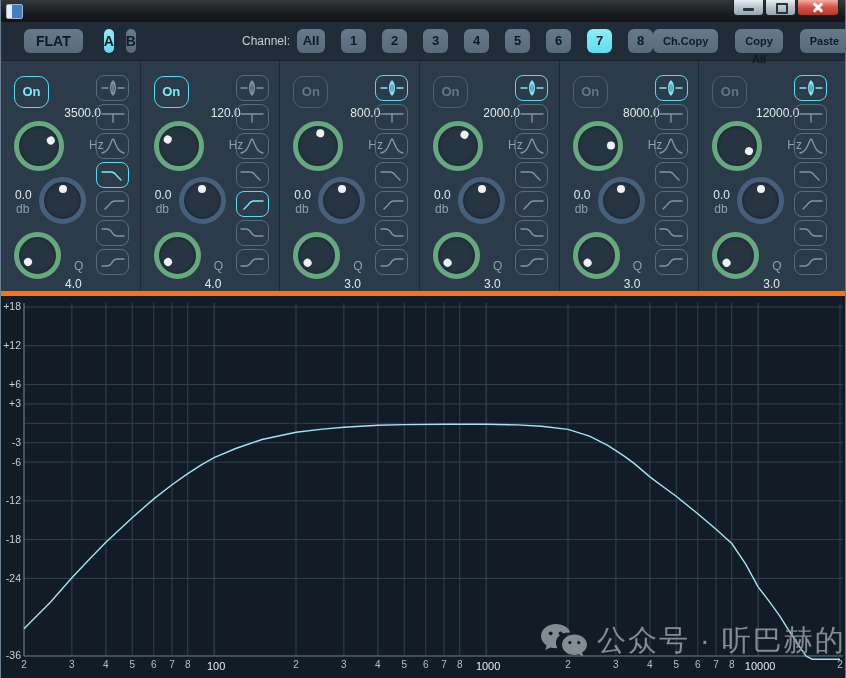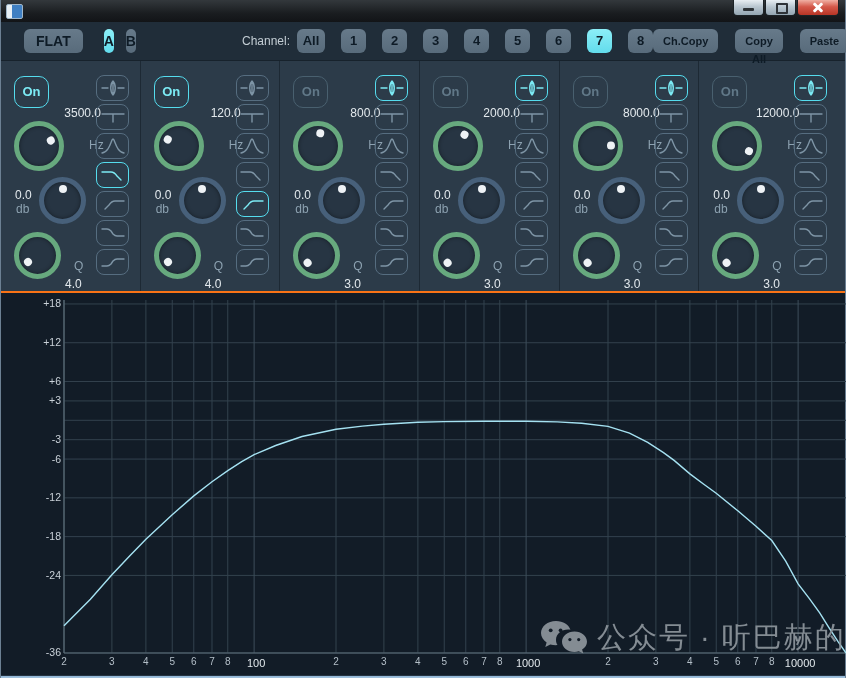--- a/index.html
+++ b/index.html
@@ -61,21 +61,21 @@
   .knob.gain{left:38px;top:116px;width:37px;height:37px;border:5px solid #47607a;}
   .knob.q{left:13px;top:171px;width:37px;height:37px;border:5px solid #67a97e;}
   .filters{position:absolute;left:95px;top:14px;display:flex;flex-direction:column;gap:3px;}
   .fbtn{width:33px;height:26px;border:1.5px solid #566d80;border-radius:8px;box-sizing:border-box;
     display:flex;align-items:center;justify-content:center;}
   .fbtn svg{stroke:#7e95a6;fill:none;stroke-width:1.4;stroke-linecap:round;stroke-linejoin:round;}
   .fbtn.active{border-color:#55dcee;}
   .fbtn.active svg{stroke:#7ceaf4;}
 
   
-  .graph{position:relative;height:382px;background:#121c27;border-top:2px solid #f97316;padding-left:40px;}
+  .graph{position:relative;height:382px;background:#121c27;border-top:5px solid #f97316;}
   .graph svg text{font-family:"Liberation Sans","DejaVu Sans",sans-serif;}
   .watermark{position:absolute;left:540px;top:325px;display:flex;align-items:center;gap:10px;
     color:#8e969d;font-size:29px;letter-spacing:2px;white-space:nowrap;opacity:.92;}
 
   .bottom-strip{height:6px;background:linear-gradient(#8fb4d4,#cae0f2);border-top:1px solid #243240;}
 </style>
 </head>
 <body>
 
 <div class="frame">

